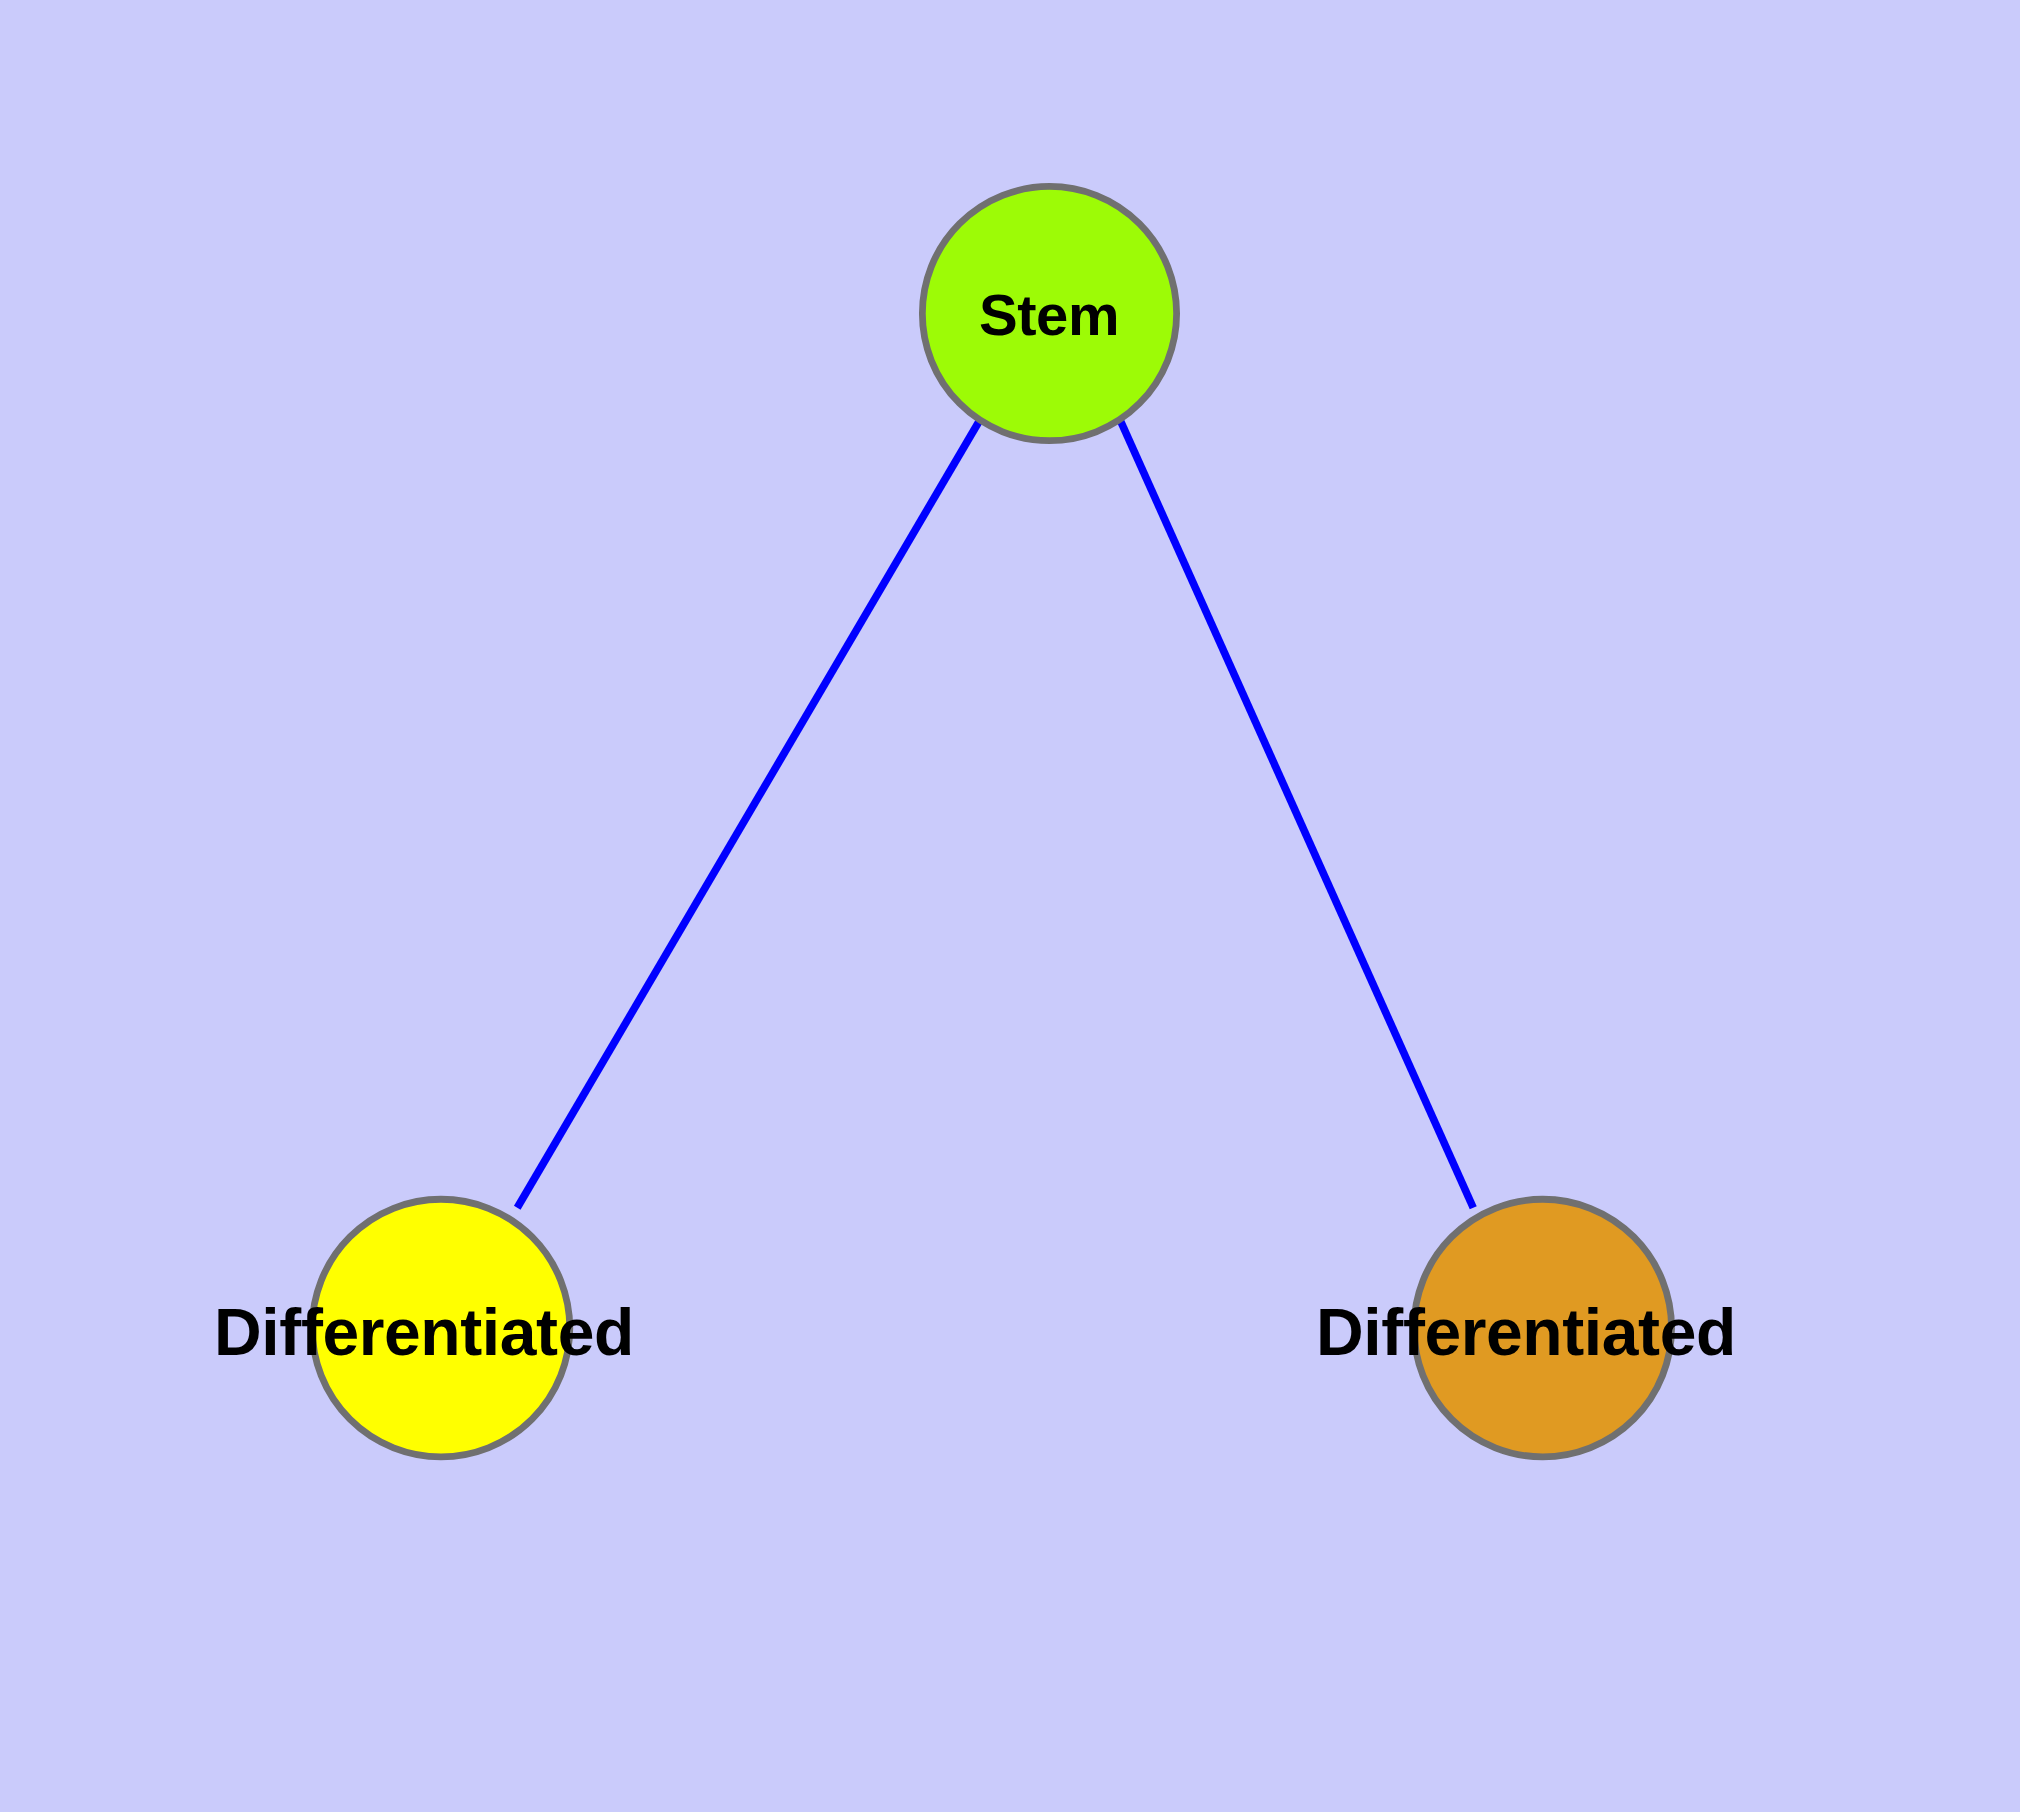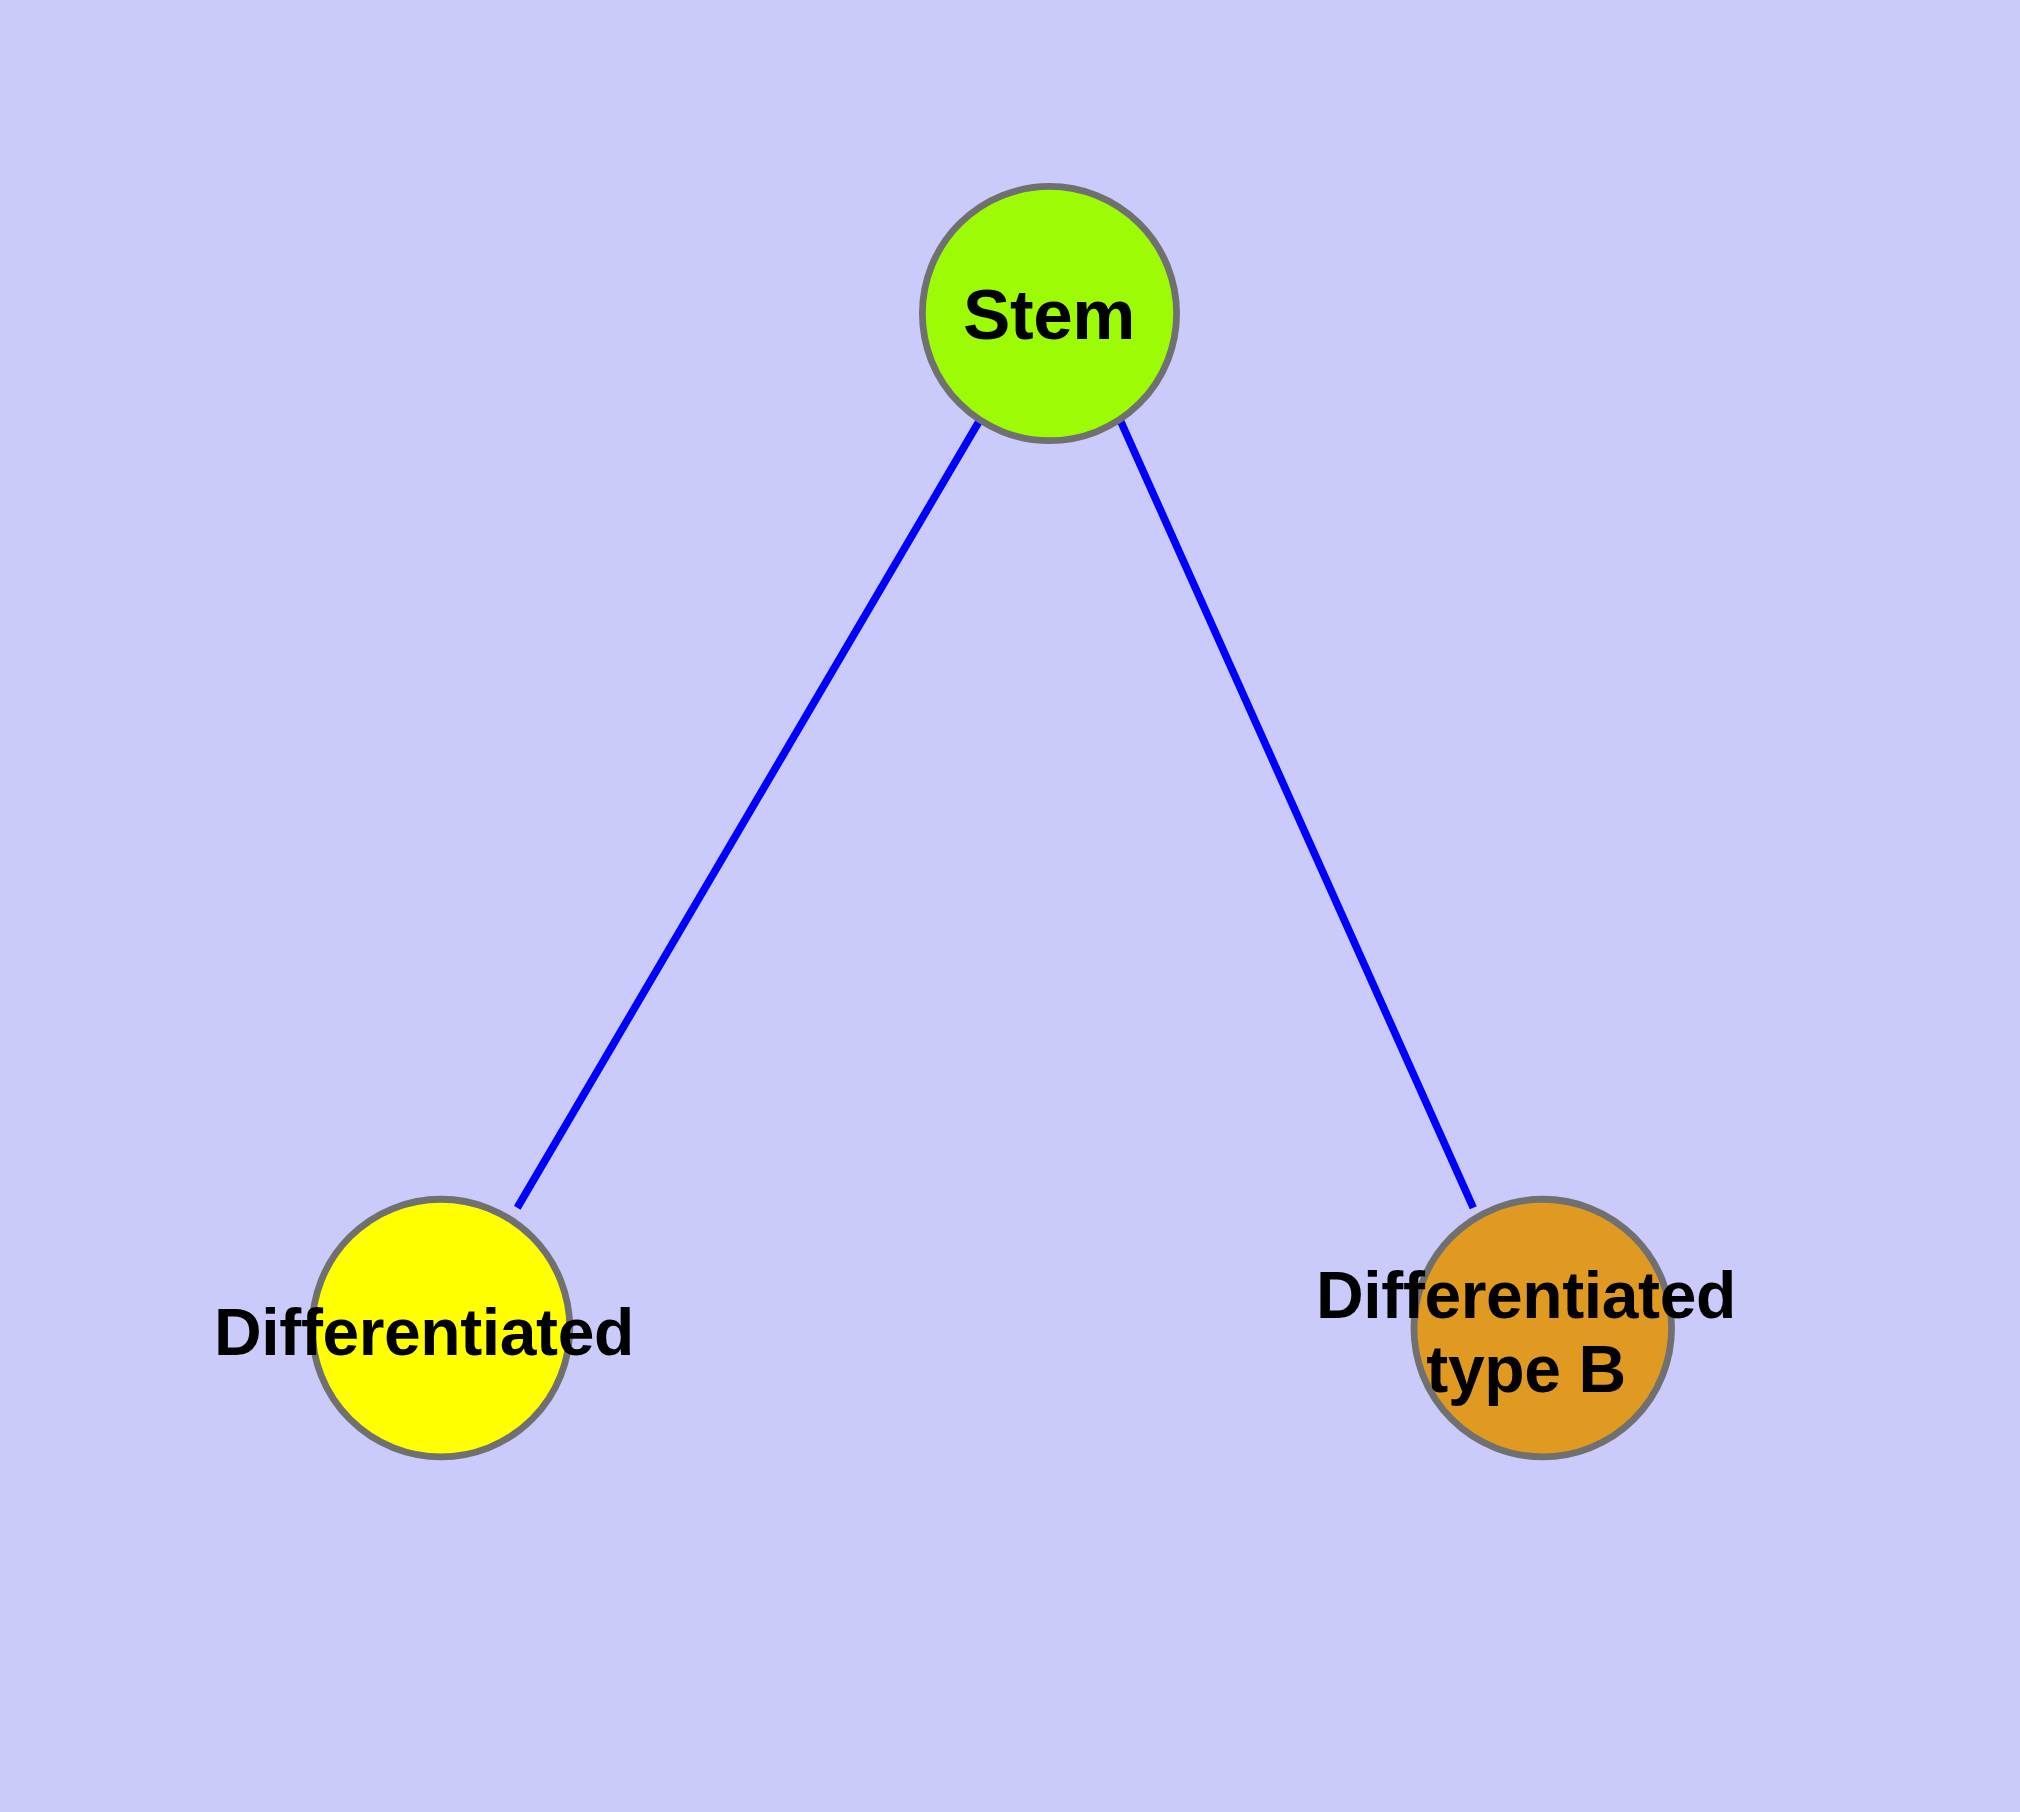--- a/index.html
+++ b/index.html
@@ -78,27 +78,26 @@
 
     <line class="edge-line" id="edge-stem-b" x1="1322" y1="497" x2="1738" y2="1425" stroke="#0000ff" stroke-width="9"></line>
 
     <circle class="node-circle" id="node-stem" cx="1238" cy="370" r="150" fill="#9dfb06" stroke="#707070" stroke-width="8"></circle>
 
     <circle class="node-circle" id="node-diff-a" cx="520" cy="1567" r="152" fill="#ffff00" stroke="#707070" stroke-width="8"></circle>
 
     <circle class="node-circle" id="node-diff-b" cx="1820" cy="1567" r="152" fill="#e09a22" stroke="#707070" stroke-width="8"></circle>
   </svg>
 
-  <div class="node-label" id="label-stem" style="left: 1049px; top: 315px; font-size: 71px;">
+  <div class="node-label" id="label-stem" style="left: 1049px; top: 315px; font-size: 58px;">
     <span class="label-line">Stem</span>
   </div>
 
   <div class="node-label" id="label-type-a" style="left: 424px; top: 1333px; font-size: 66px;">
     <span class="label-line">Differentiated</span>
   </div>
 
   <div class="node-label" id="label-type-b" style="left: 1526px; top: 1333px; font-size: 66px;">
     <span class="label-line">Differentiated</span>
-    <span class="label-line">type B</span>
   </div>
 
 </div>
 
 
 </body></html>

